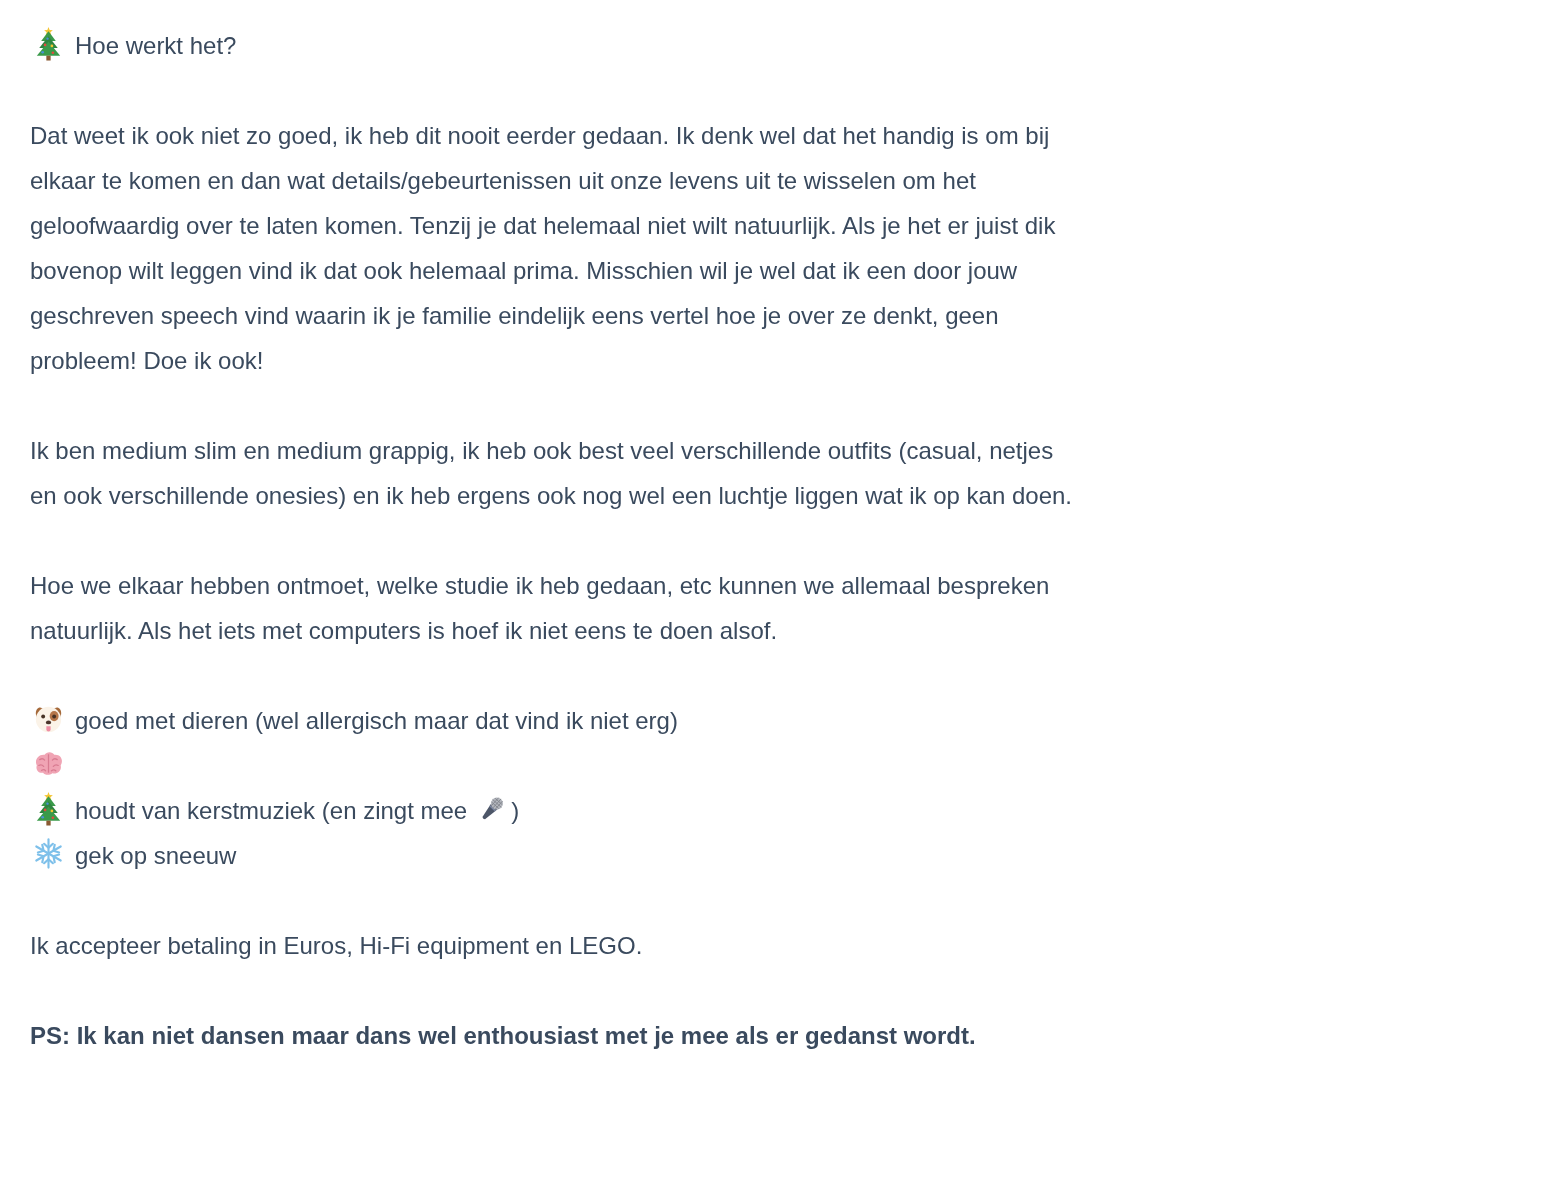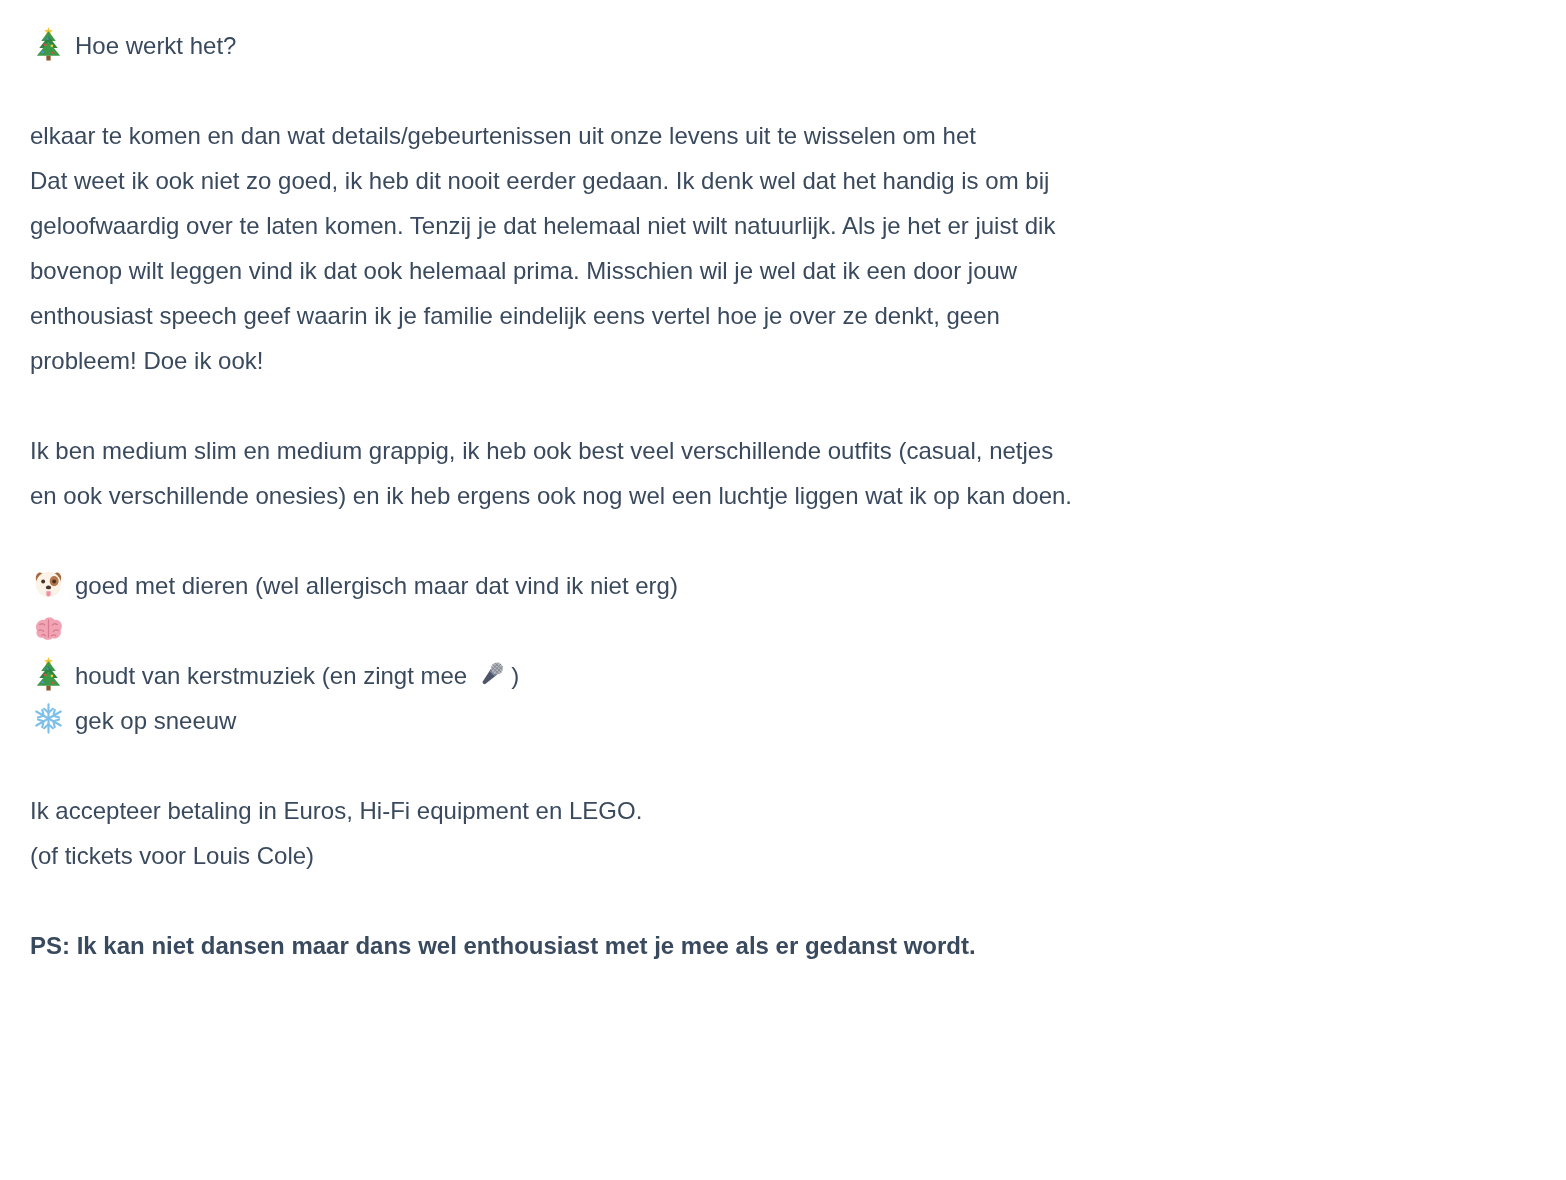--- a/index.html
+++ b/index.html
@@ -47,33 +47,37 @@
           <circle cx="21.5" cy="20.5" r="1.4" fill="#f4c534"></circle>
           <circle cx="12" cy="27" r="1.4" fill="#4a90d9"></circle>
           <circle cx="22.5" cy="27.5" r="1.4" fill="#e04c3f"></circle>
           <circle cx="17" cy="13" r="1.2" fill="#4a90d9"></circle>
         </svg>
       </span><span>Hoe werkt het?</span>
     </div>
   </div>
 
   <div class="block">
+    <div class="line">Dat weet ik ook niet zo goed, ik heb dit nooit eerder gedaan. Ik denk wel dat het handig is om bij</div>
     <div class="line">elkaar te komen en dan wat details/gebeurtenissen uit onze levens uit te wisselen om het</div>
-    <div class="line">Dat weet ik ook niet zo goed, ik heb dit nooit eerder gedaan. Ik denk wel dat het handig is om bij</div>
     <div class="line">geloofwaardig over te laten komen. Tenzij je dat helemaal niet wilt natuurlijk. Als je het er juist dik</div>
     <div class="line">bovenop wilt leggen vind ik dat ook helemaal prima. Misschien wil je wel dat ik een door jouw</div>
-    <div class="line">enthousiast speech geef waarin ik je familie eindelijk eens vertel hoe je over ze denkt, geen</div>
+    <div class="line">geschreven speech vind waarin ik je familie eindelijk eens vertel hoe je over ze denkt, geen</div>
     <div class="line">probleem! Doe ik ook!</div>
   </div>
 
   <div class="block">
     <div class="line">Ik ben medium slim en medium grappig, ik heb ook best veel verschillende outfits (casual, netjes</div>
     <div class="line">en ook verschillende onesies) en ik heb ergens ook nog wel een luchtje liggen wat ik op kan doen.</div>
   </div>
 
+  <div class="block">
+    <div class="line">Hoe we elkaar hebben ontmoet, welke studie ik heb gedaan, etc kunnen we allemaal bespreken</div>
+    <div class="line">natuurlijk. Als het iets met computers is hoef ik niet eens te doen alsof.</div>
+  </div>
 
   <div class="block">
 
     <div class="line">
       <span class="emoji">
         <svg width="35" height="35" viewBox="0 0 36 36">
           <path d="M8 7 C4.5 8.5 4 14 6.5 18.5 C9 16.5 12 12.5 13.5 9.5 C12 7.5 10 6.3 8 7 Z" fill="#a5693a"></path>
           <path d="M28 7 C31.5 8.5 32 14 29.5 18.5 C27 16.5 24 12.5 22.5 9.5 C24 7.5 26 6.3 28 7 Z" fill="#a5693a"></path>
           <circle cx="18" cy="19" r="13" fill="#fbf3e8"></circle>
           <ellipse cx="23.8" cy="15.5" rx="4.6" ry="5.2" fill="#b5764a"></ellipse>
@@ -137,20 +141,19 @@
           <use href="#sf-arm" transform="rotate(60 18 18)"></use>
           <use href="#sf-arm" transform="rotate(120 18 18)"></use>
         </svg>
       </span><span>gek op sneeuw</span>
     </div>
 
   </div>
 
   <div class="block">
     <div class="line">Ik accepteer betaling in Euros, Hi-Fi equipment en LEGO.</div>
-    <div class="line">(of tickets voor Louis Cole)</div>
   </div>
 
   <div class="block">
     <div class="line">PS: Ik kan niet dansen maar dans wel enthousiast met je mee als er gedanst wordt.</div>
   </div>
 
 </div>
 
 </body></html>

